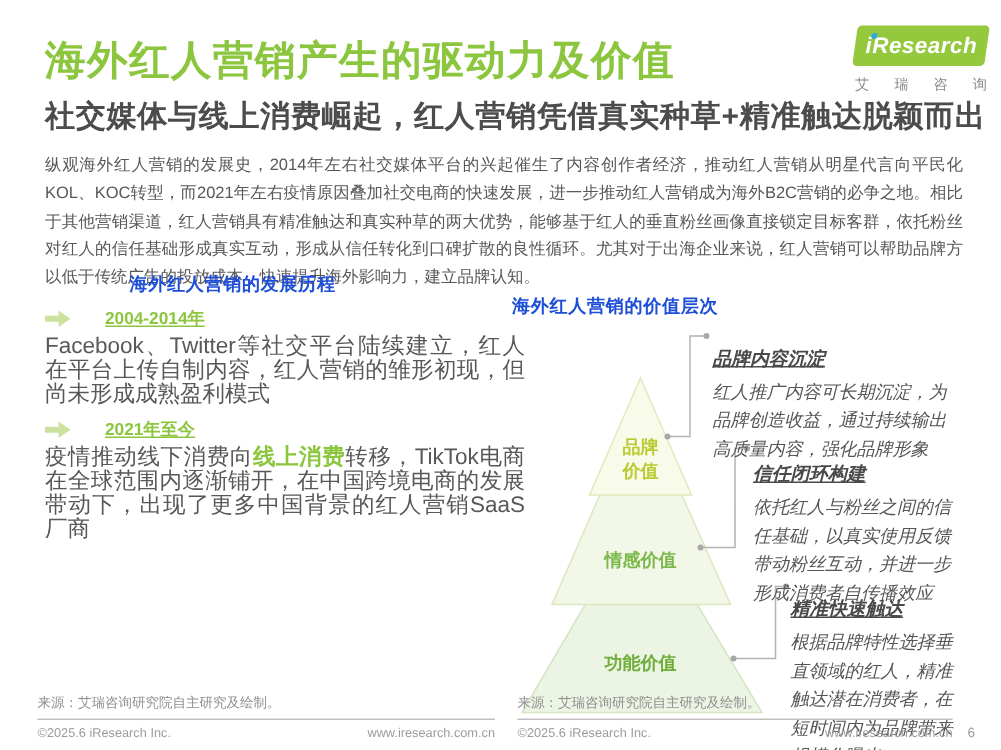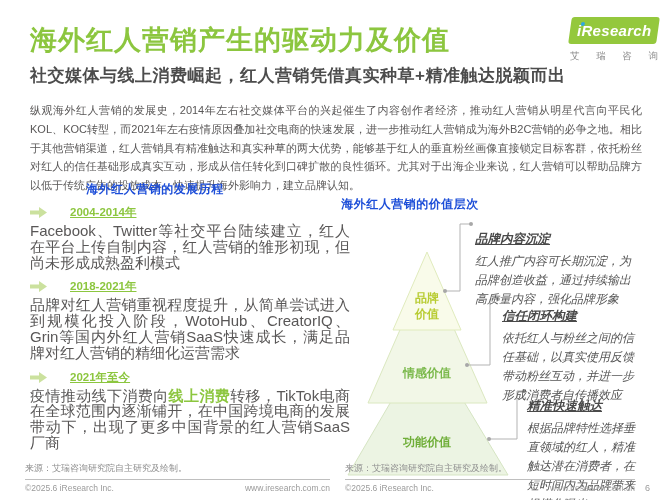--- a/index.html
+++ b/index.html
@@ -7,21 +7,21 @@
   body {
     position:relative; overflow:hidden; background:#ffffff;
     font-family:"Liberation Sans", sans-serif; color:#595757;
   }
   .page-title {
     position:absolute; left:30px; top:22px;
     font-size:27px; font-weight:600; color:#8CC63F; letter-spacing:1px;
   }
   .subtitle {
     position:absolute; left:30px; top:64px;
-    font-size:17px; font-weight:600; color:#4c4c4c; letter-spacing:0.5px;
+    font-size:20px; font-weight:600; color:#4c4c4c; letter-spacing:0.5px;
   }
   
   .logo { position:absolute; left:570px; top:17px; width:88px; }
   .logo-box {
     width:88px; height:27px; background:#94C83D; border-radius:3px;
     transform:skewX(-8deg); display:flex; align-items:center; justify-content:center;
     position:relative;
   }
   .logo-text {
     transform:skewX(8deg); font-style:italic; font-weight:700;
@@ -111,29 +111,20 @@
     <div class="tl-label">
       <svg width="17" height="11" viewBox="0 0 17 11">
         <polygon points="0,3.5 9,3.5 9,0 17,5.5 9,11 9,7.5 0,7.5" fill="#cbe19e"></polygon>
       </svg>
       <span class="tl-period">2004-2014年</span>
     </div>
     <div class="tl-body"><span>Facebook、Twitter等社交平台陆续建立，红人在平台上传自制内容，红人营销的雏形初现，但尚未形成成熟盈利模式</span></div>
   </div>
 
 
-  <div class="tl-item">
-    <div class="tl-label">
-      <svg width="17" height="11" viewBox="0 0 17 11">
-        <polygon points="0,3.5 9,3.5 9,0 17,5.5 9,11 9,7.5 0,7.5" fill="#cbe19e"></polygon>
-      </svg>
-      <span class="tl-period">2018-2021年</span>
-    </div>
-    <div class="tl-body"><span>品牌对红人营销重视程度提升，从简单尝试进入到规模化投入阶段，WotoHub、CreatorIQ、Grin等国内外红人营销SaaS快速成长，满足品牌对红人营销的精细化运营需求</span></div>
-  </div>
 
   <div class="tl-item">
     <div class="tl-label">
       <svg width="17" height="11" viewBox="0 0 17 11">
         <polygon points="0,3.5 9,3.5 9,0 17,5.5 9,11 9,7.5 0,7.5" fill="#cbe19e"></polygon>
       </svg>
       <span class="tl-period">2021年至今</span>
     </div>
     <div class="tl-body"><span>疫情推动线下消费向</span><span class="hl">线上消费</span><span>转移，TikTok电商在全球范围内逐渐铺开，在中国跨境电商的发展带动下，出现了更多中国背景的红人营销SaaS厂商</span></div>
   </div>

